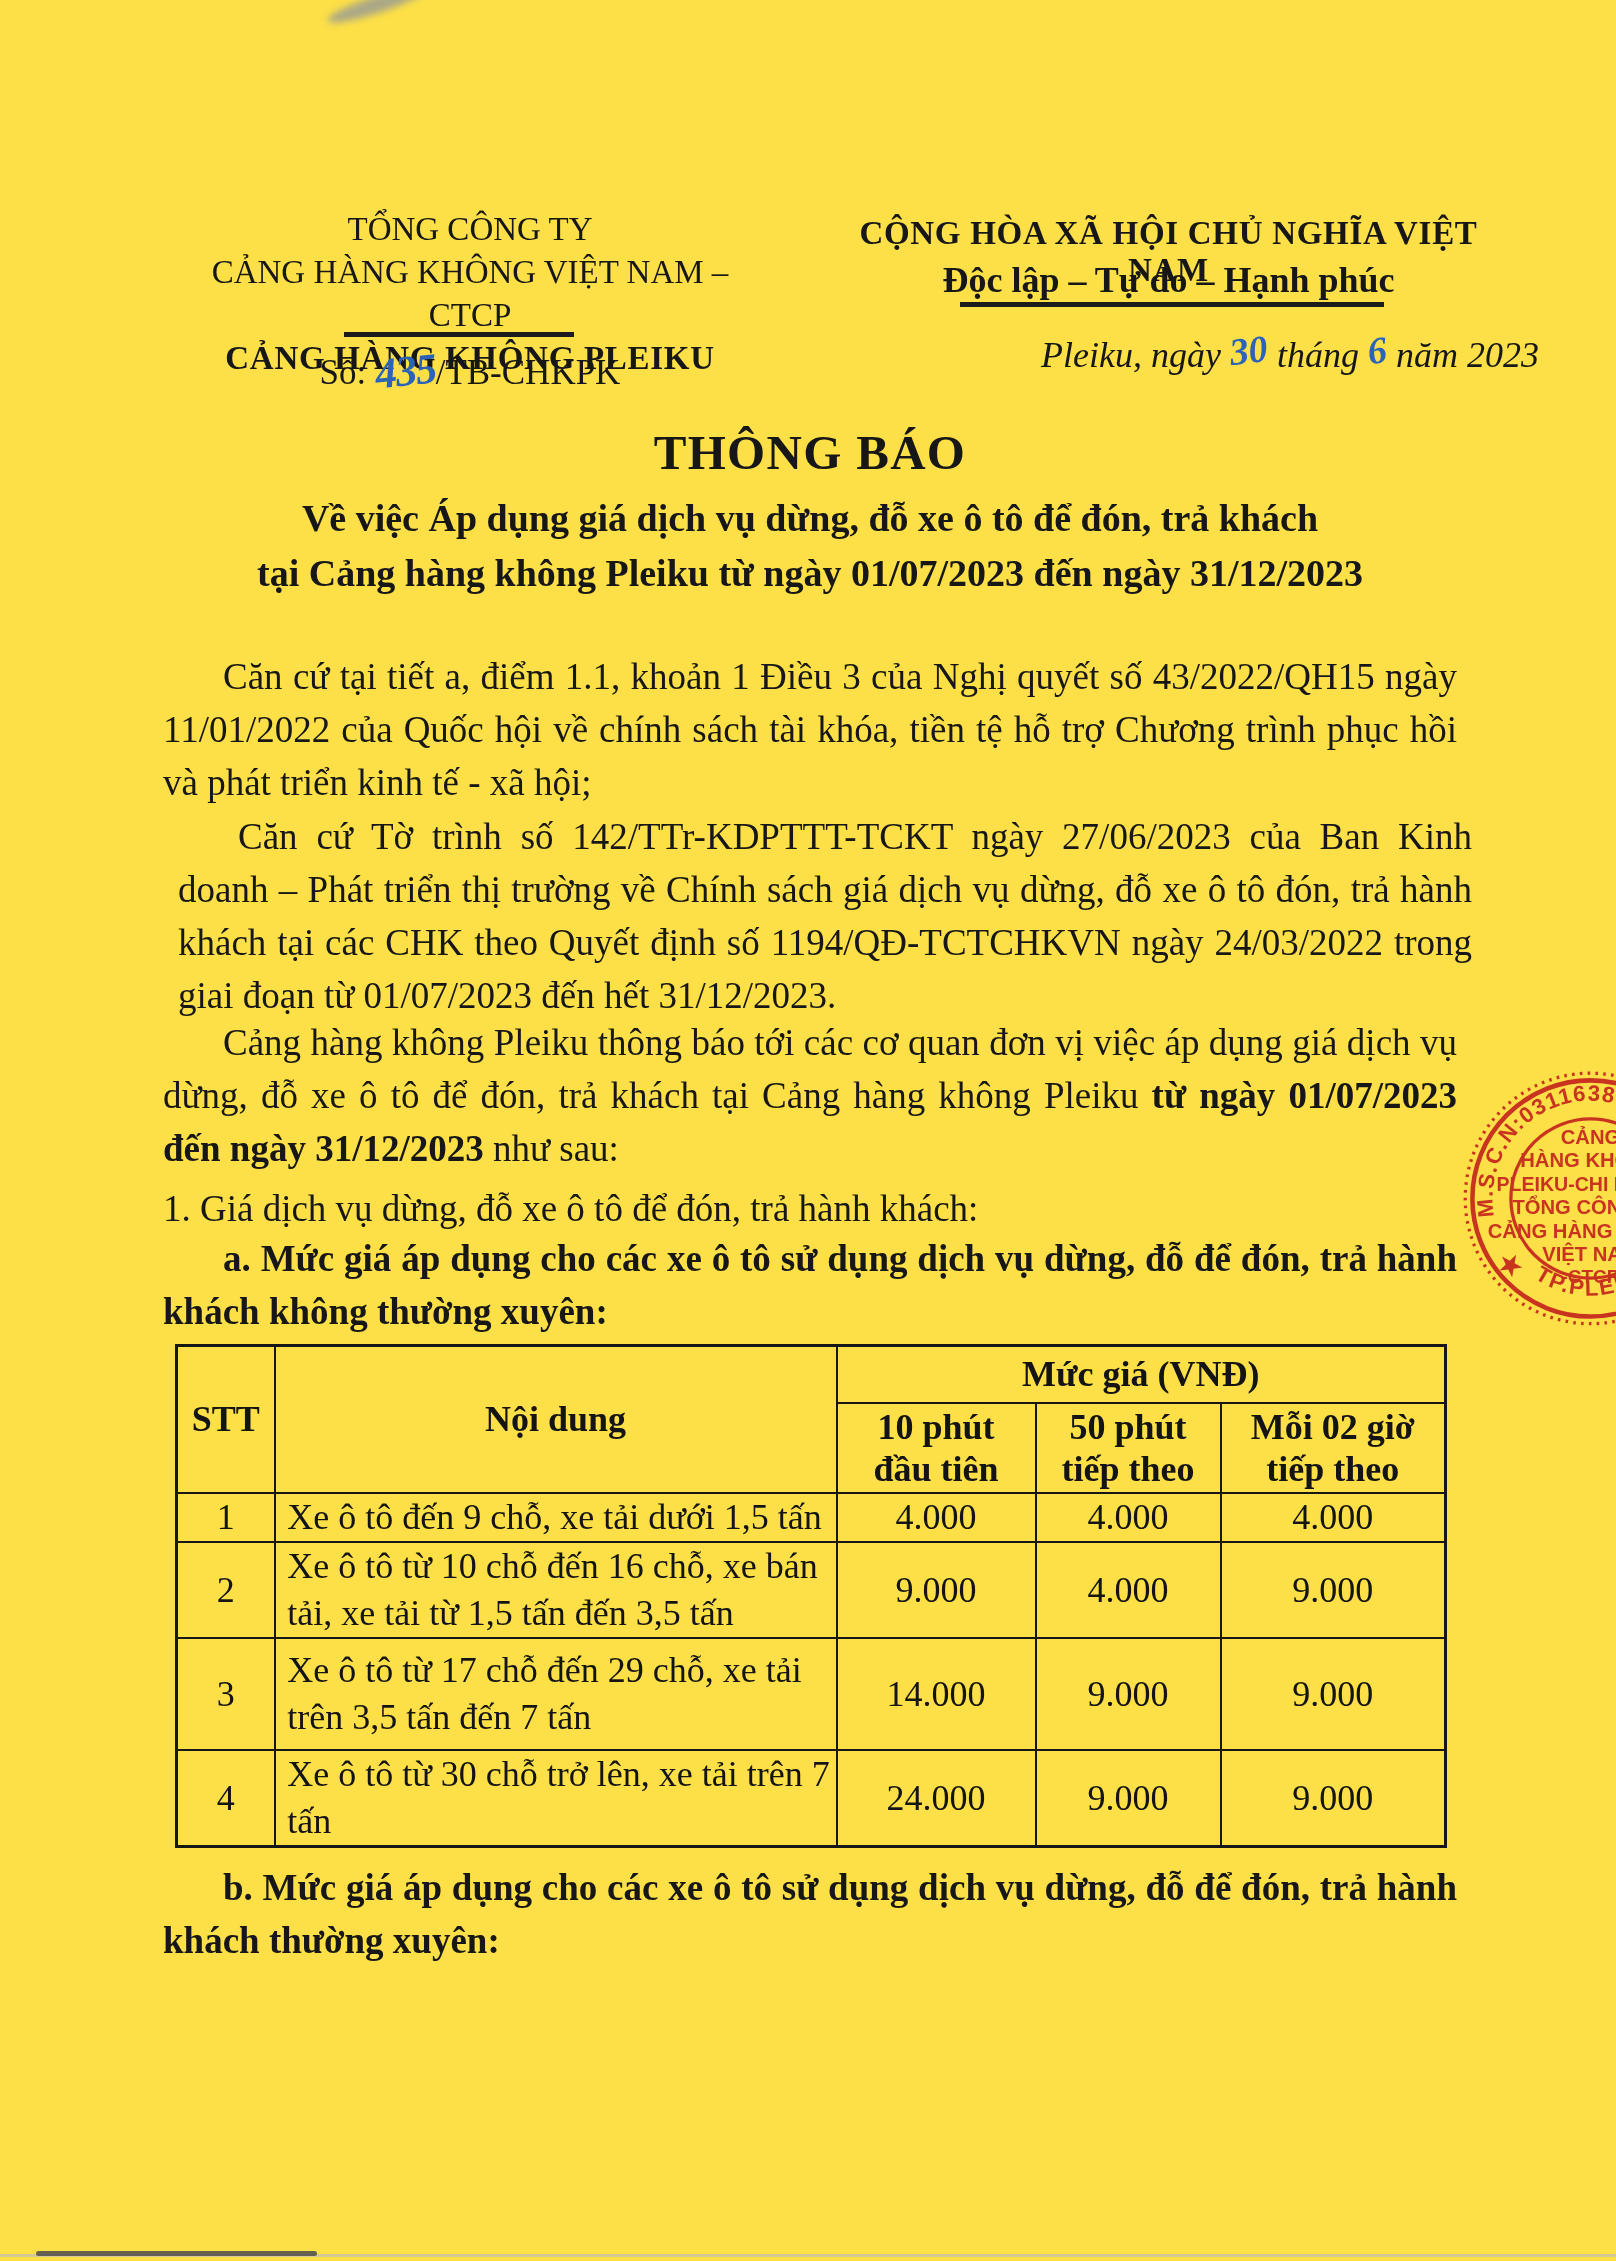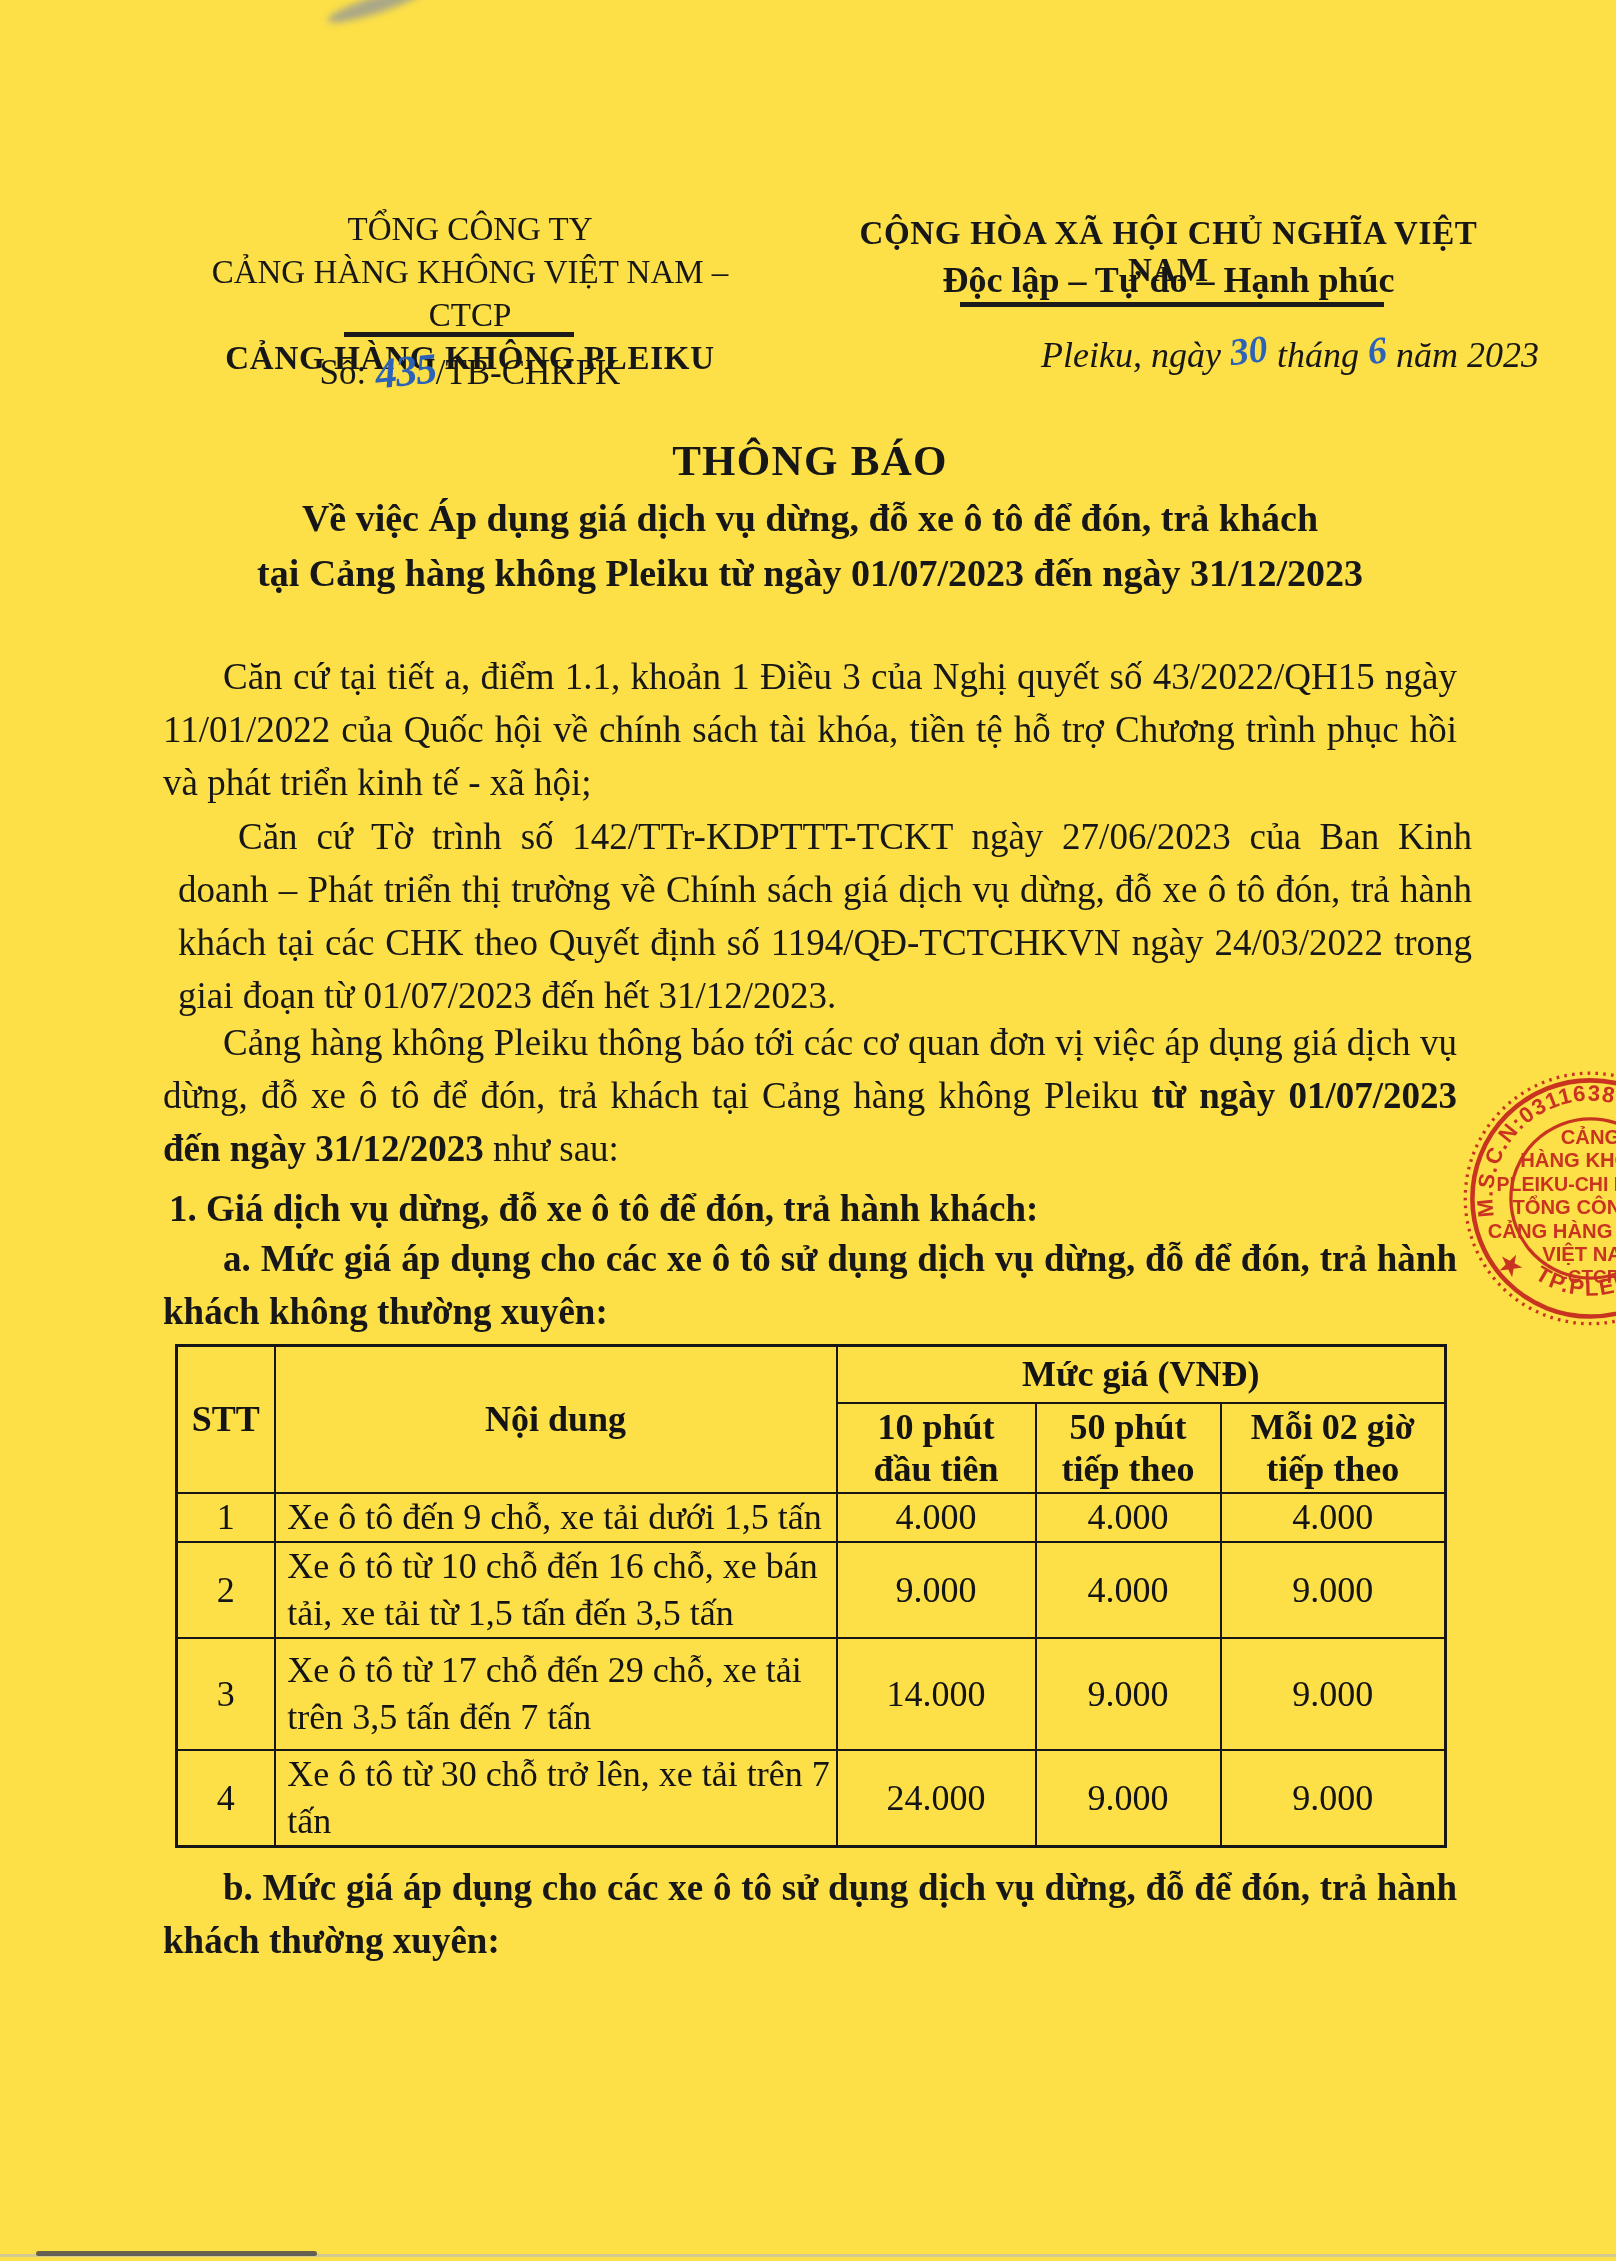--- a/index.html
+++ b/index.html
@@ -16,28 +16,28 @@
   .so-line{left:189px;top:345px;width:562px;text-align:center;font-size:35px;}
   .hand{color:#2c63b8;font-style:italic;display:inline-block;font-weight:bold;}
   .so-num{font-size:43px;transform:rotate(-6deg) translateY(1.3px);letter-spacing:-1.3px;}
   
   .hr1{left:842px;top:215px;width:653px;text-align:center;font-size:33px;font-weight:bold;letter-spacing:0.7px;}
   .hr2{left:842px;top:259px;width:653px;text-align:center;font-size:36px;font-weight:bold;}
   .hr-rule{left:960px;top:302px;width:424px;height:4.6px;background:#1b1b1b;}
   .date-line{left:1019px;top:332px;width:542px;font-size:36px;font-style:italic;text-align:center;}
   .date-num{font-size:38px;transform:rotate(-7deg) translateY(-3.9px);}
   
-  .doc-title{left:163px;top:436px;width:1294px;text-align:center;font-size:43px;font-weight:bold;letter-spacing:1.3px;}
+  .doc-title{left:163px;top:424px;width:1294px;text-align:center;font-size:49px;font-weight:bold;letter-spacing:1.3px;}
   .doc-sub{left:163px;top:491px;width:1294px;text-align:center;font-size:38px;font-weight:bold;line-height:55px;}
   
   .para{left:163px;width:1294px;font-size:37px;line-height:53px;text-align:justify;text-indent:60px;}
   .p1{top:650px;}
   .p2{top:810px;margin-left:15px;}
   .p3{top:1016px;}
-  .h1{top:1182px;left:169px;width:1294px;font-size:37px;font-weight:bold;text-indent:0;}
+  .h1{top:1182px;left:163px;width:1294px;font-size:37px;font-weight:normal;text-indent:0;}
   .ha{top:1232px;font-weight:bold;}
   .hb{top:1861px;font-weight:bold;}
   
   .price-table{position:absolute;left:175px;top:1344px;border-collapse:collapse;table-layout:fixed;
     width:1269px;font-size:36px;color:#141414;}
   .price-table,.price-table td,.price-table th{border:2px solid #161616;}
   .price-table{border-width:3.3px;}
   .price-table th{font-weight:bold;padding:0 6.5px;line-height:42px;}
   .price-table td{padding:0 5.2px;}
   .td-stt{text-align:center;}

